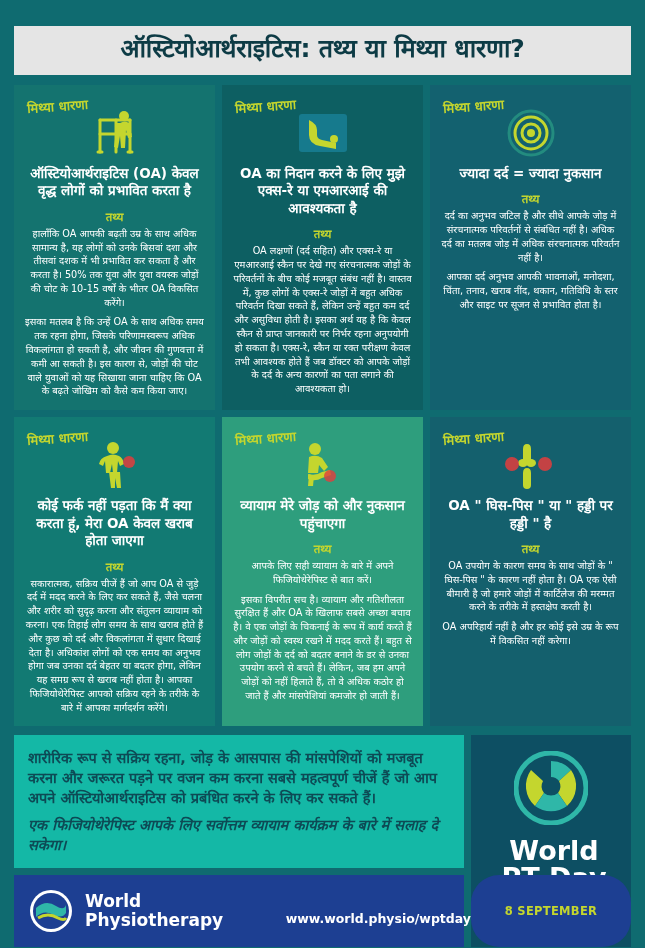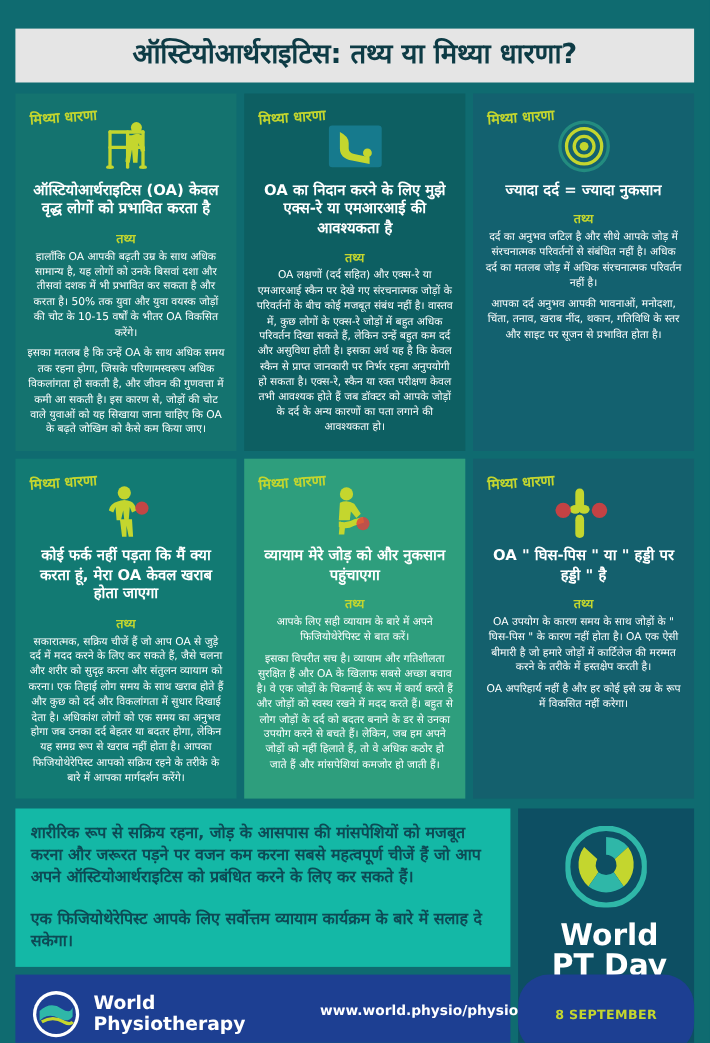--- a/index.html
+++ b/index.html
@@ -110,21 +110,21 @@
     background: #14b8a6;
     padding: 13px 14px;
     flex: 1;
   }
   .summary p {
     font-size: 14.5px;
     line-height: 1.38;
     font-weight: bold;
     color: #0d4a55;
   }
-  .summary p + p { margin-top: 18px; }
+  .summary p + p { margin-top: 7px; font-style: italic; }
   .logo-bar {
     background: #1d3f92;
     height: 72px;
     display: flex;
     align-items: center;
     padding: 0 14px;
     gap: 11px;
   }
   .logo-mark {
     width: 46px; height: 46px;
@@ -365,15 +365,15 @@
         <div>World</div>
         <div>PT Day</div>
       </div>
       <div class="wpt-year">2022</div>
       <div class="wpt-foot">
         <span>8 SEPTEMBER</span>
       </div>
     </div>
   </div>
 
-  <div class="url-bar">www.world.physio/physio</div>
+  <div class="url-bar">www.world.physio/wptday</div>
 
 </div>
 
 </body></html>

